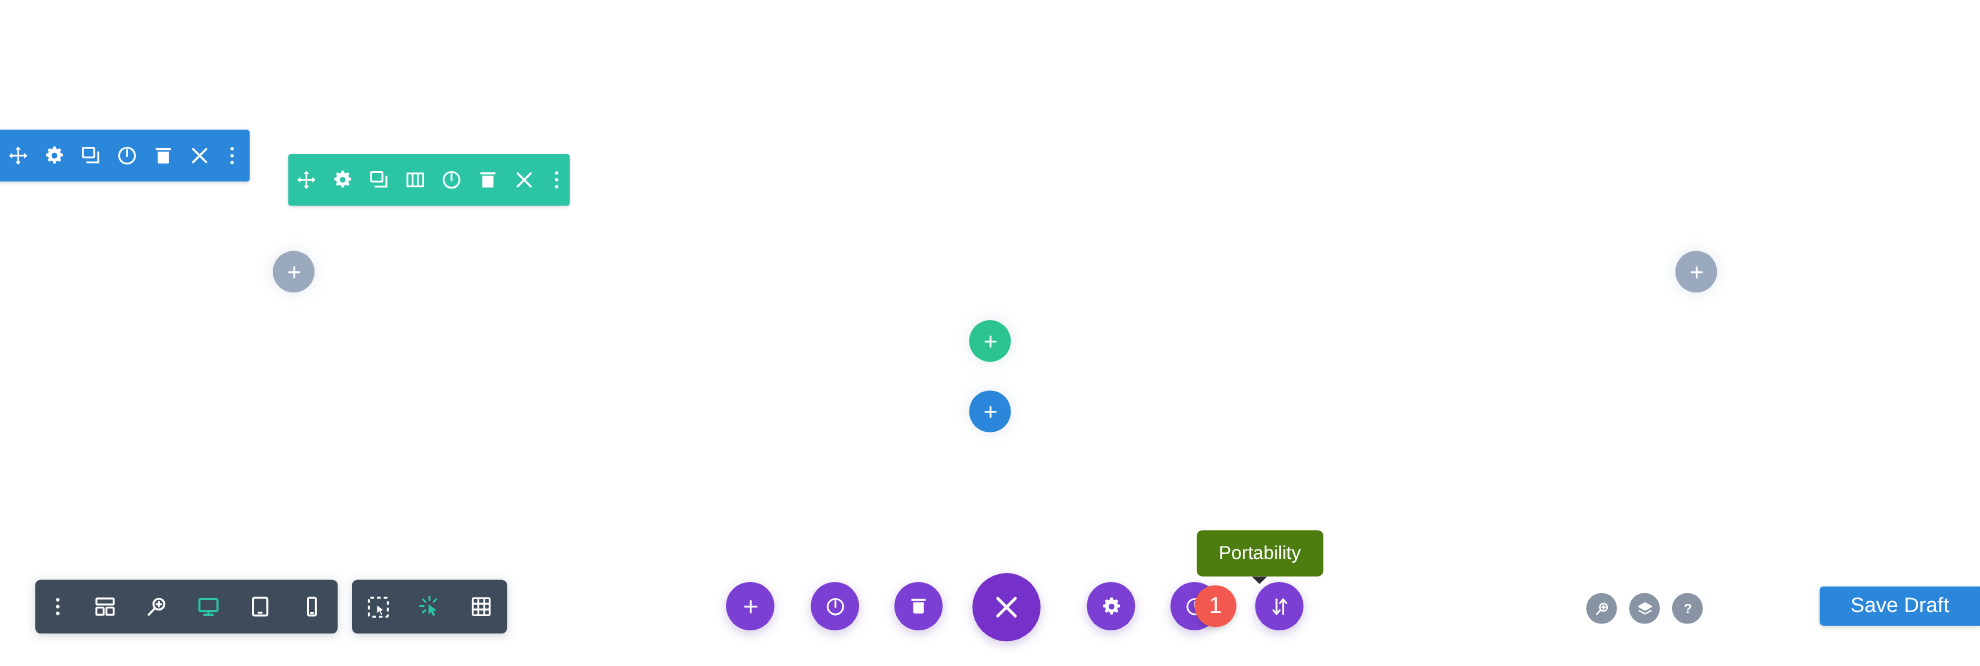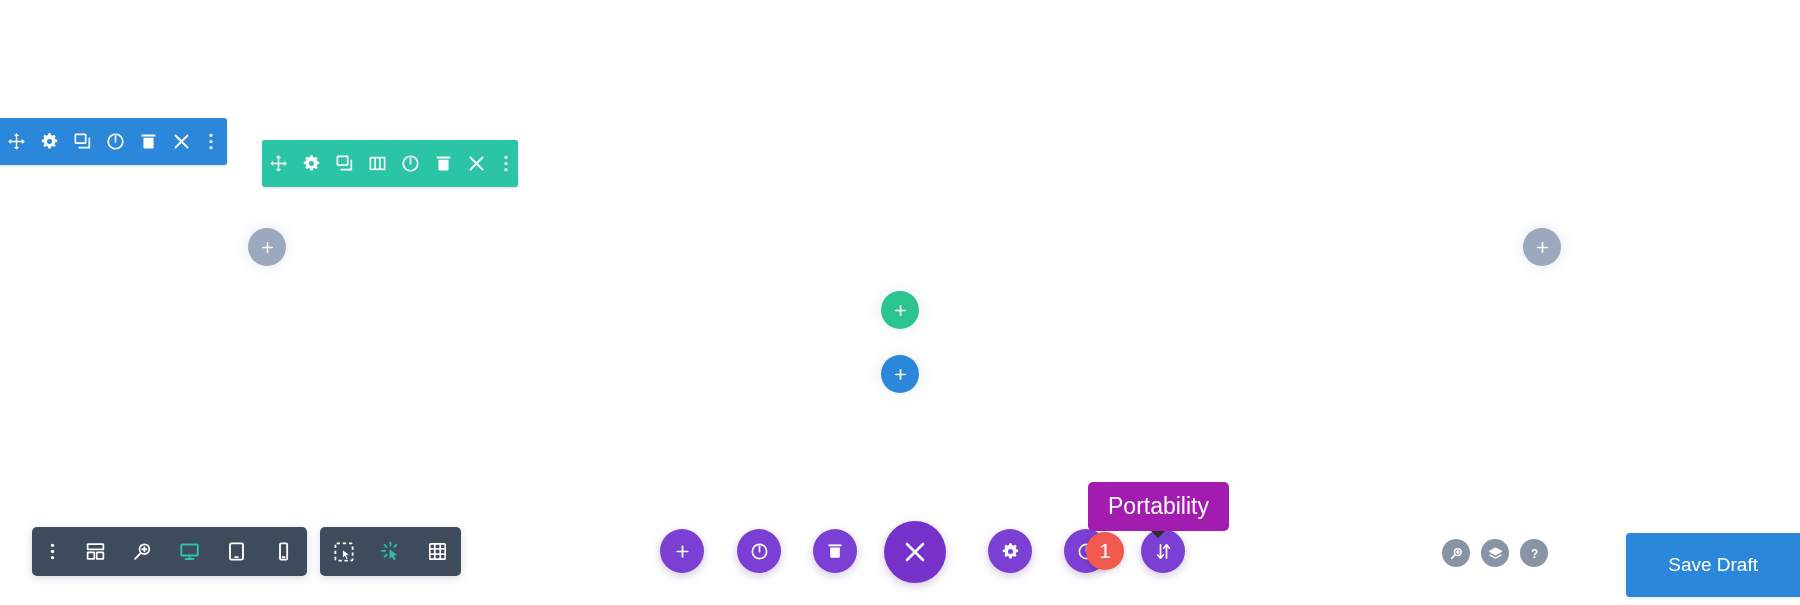--- a/index.html
+++ b/index.html
@@ -83,25 +83,25 @@
     font-size: 21px;
     display: flex; align-items: center; justify-content: center;
     font-family: "Liberation Sans", sans-serif;
     z-index: 6;
     box-shadow: 0 2px 6px rgba(0,0,0,0.18);
   }
 
   
   .tooltip {
     position: absolute;
-    background: #a21caf;
+    background: #4d7c0f;
     color: #fff;
     border-radius: 5px;
     padding: 11px 20px;
-    font-size: 23px;
+    font-size: 17px;
     white-space: nowrap;
     z-index: 10;
   }
   .tooltip::after {
     content: "";
     position: absolute;
     left: 50%; bottom: -7px;
     margin-left: -7px;
     border-left: 7px solid transparent;
     border-right: 7px solid transparent;
@@ -119,22 +119,22 @@
   }
   .action-group {
     position: absolute;
     right: 0px; top: 533px;
     display: flex;
     border-radius: 4px 0 0 4px;
     overflow: hidden;
     box-shadow: 0 1px 4px rgba(0,0,0,0.12);
   }
   .action-group .act {
-    padding: 0 42px;
-    height: 64px;
+    padding: 0 28px;
+    height: 36px;
     display: flex; align-items: center; justify-content: center;
     color: #fff;
     font-size: 19px;
     cursor: pointer;
   }
   .act.draft   { background: #2b87da; }
   .act.publish { background: #2bc4a5; }
 </style>
 </head>
 <body>

